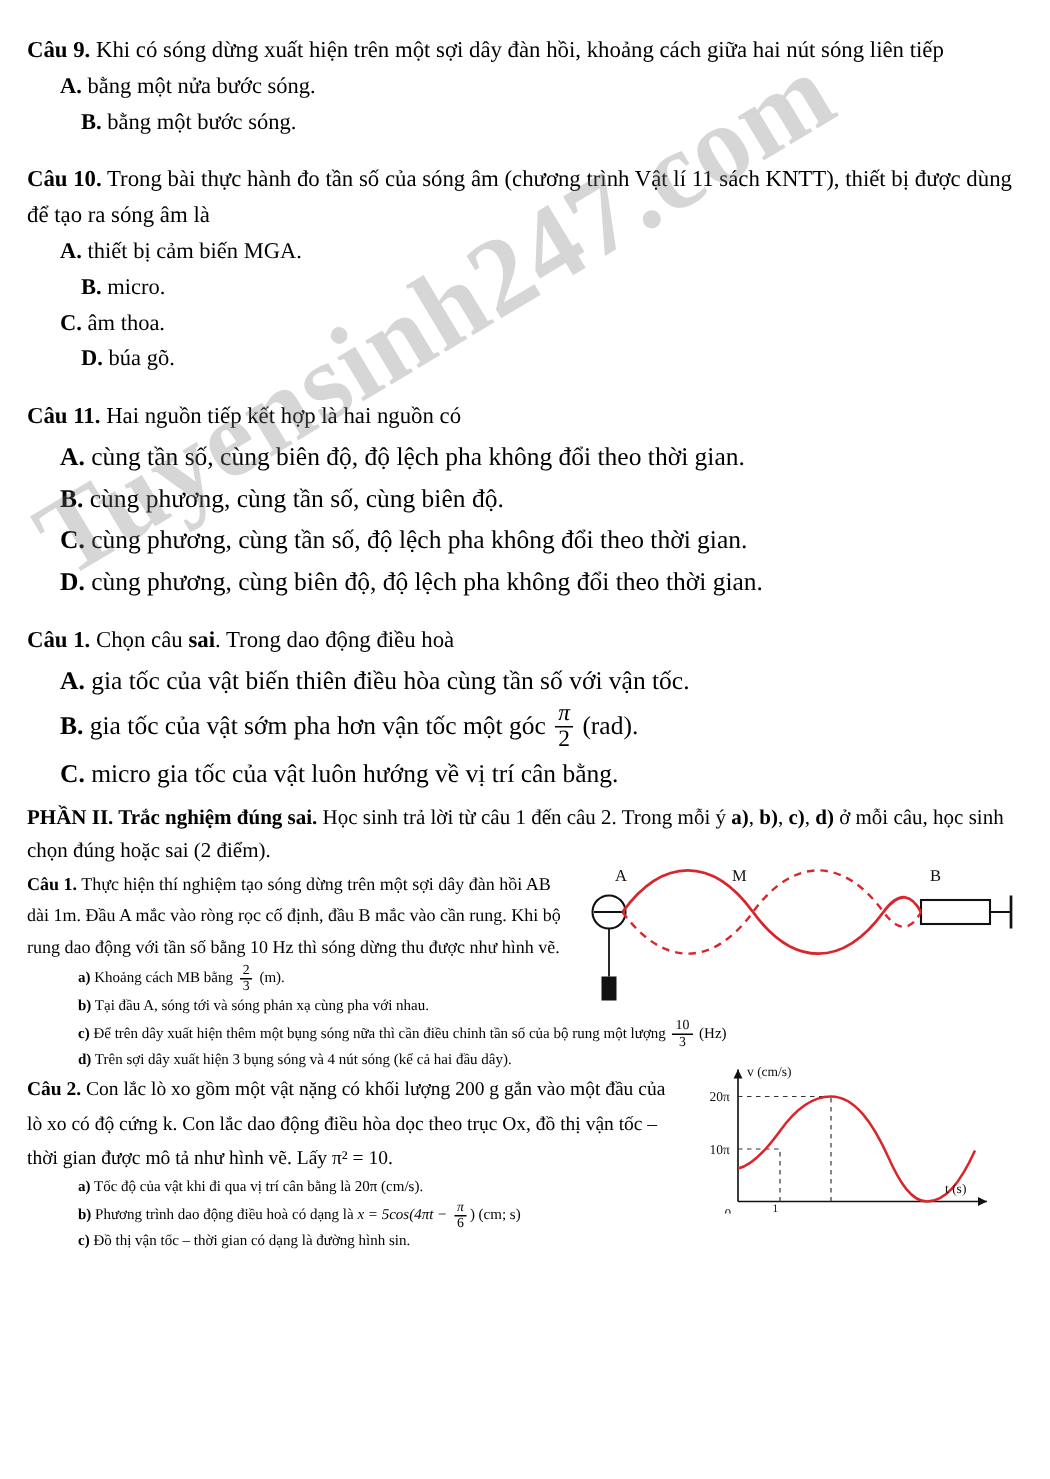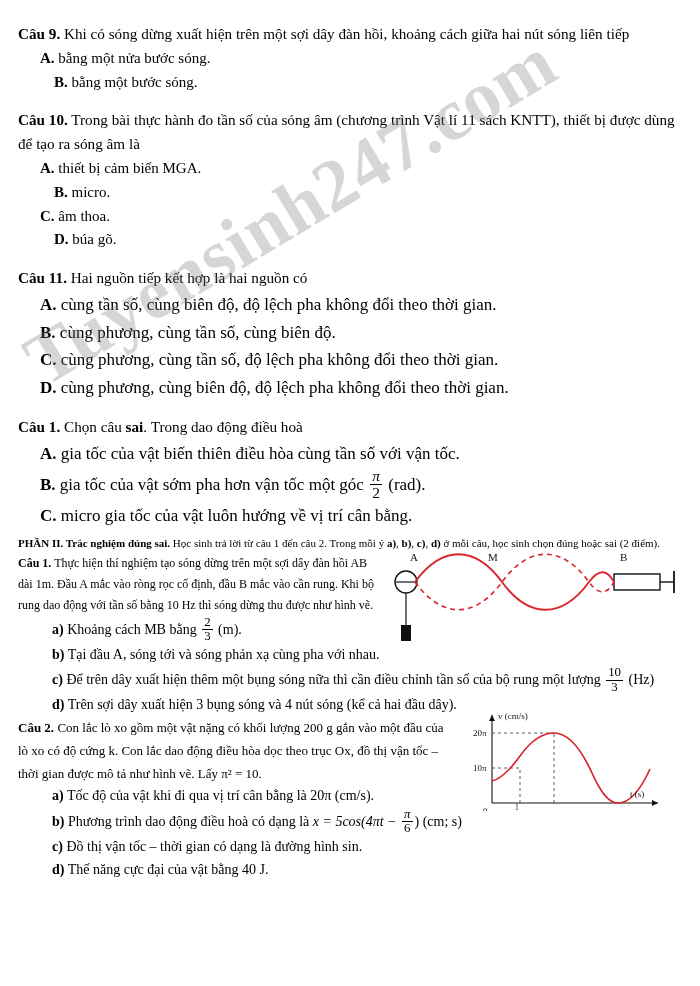--- a/index.html
+++ b/index.html
@@ -48,37 +48,37 @@
     flex-direction:column;
   }
   .opts-2col .col { width:50%; box-sizing:border-box; }
   .opts-2col .col.second { padding-left:14px; }
   .opt {
     font-size:17px;
     line-height:1.62;
     padding-left:22px;
   }
   .opt-sub {
-    font-size:14px;
+    font-size:10px;
     line-height:1.62;
     padding-left:34px;
   }
   .lbl { font-weight:bold; }
   .frac {
     display:inline-block;
     vertical-align:-0.52em;
     text-align:center;
     font-size:0.92em;
     line-height:1.05;
     margin:0 2px;
   }
   .frac .n { display:block; padding:0 2px; }
   .frac .d { display:block; border-top:1px solid #000; padding:0 2px; }
   .it { font-style:italic; }
-  .section-head { margin-top:6px; font-size:11px; line-height:1.58; }
+  .section-head { margin-top:6px; font-size:14px; line-height:1.58; }
   .fig-wrap { position:relative; }
   .fig-rope {
     position:absolute;
     right:0; top:-6px;
     width:300px; height:110px;
   }
   .fig-graph {
     position:absolute;
     right:4px; top:-10px;
     width:220px; height:104px;
@@ -236,18 +236,15 @@
 
     <div class="opt-sub">
       <span class="lbl">a)</span><span> Tốc độ của vật khi đi qua vị trí cân bằng là 20π (cm/s).</span>
     </div>
     <div class="opt-sub">
       <span class="lbl">b)</span><span> Phương trình dao động điều hoà có dạng là </span><span class="it">x = 5cos(4πt − </span><span class="frac"><span class="n it">π</span><span class="d">6</span></span><span>) (cm; s)</span>
     </div>
     <div class="opt-sub">
       <span class="lbl">c)</span><span> Đồ thị vận tốc – thời gian có dạng là đường hình sin.</span>
     </div>
-    <div class="opt-sub">
-      <span class="lbl">d)</span><span> Thế năng cực đại của vật bằng 40 J.</span>
-    </div>
 
   </div>
 </div>
 
 </body></html>

